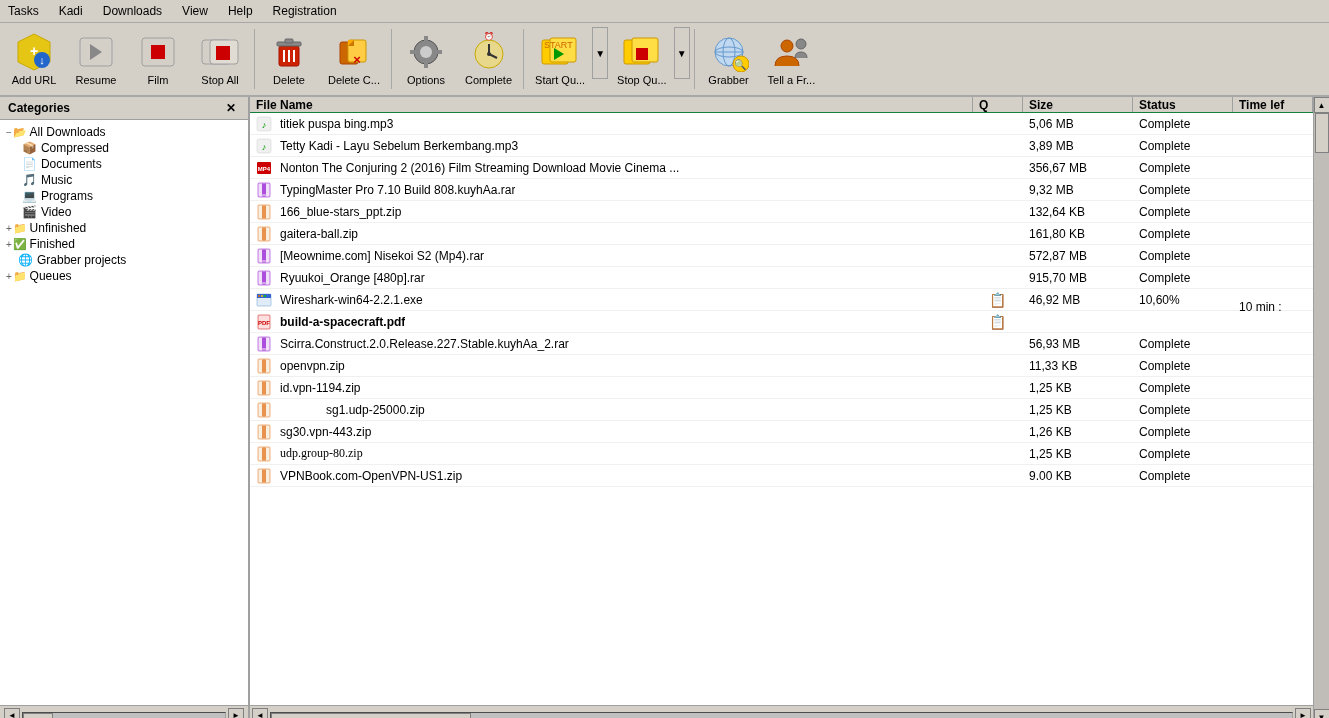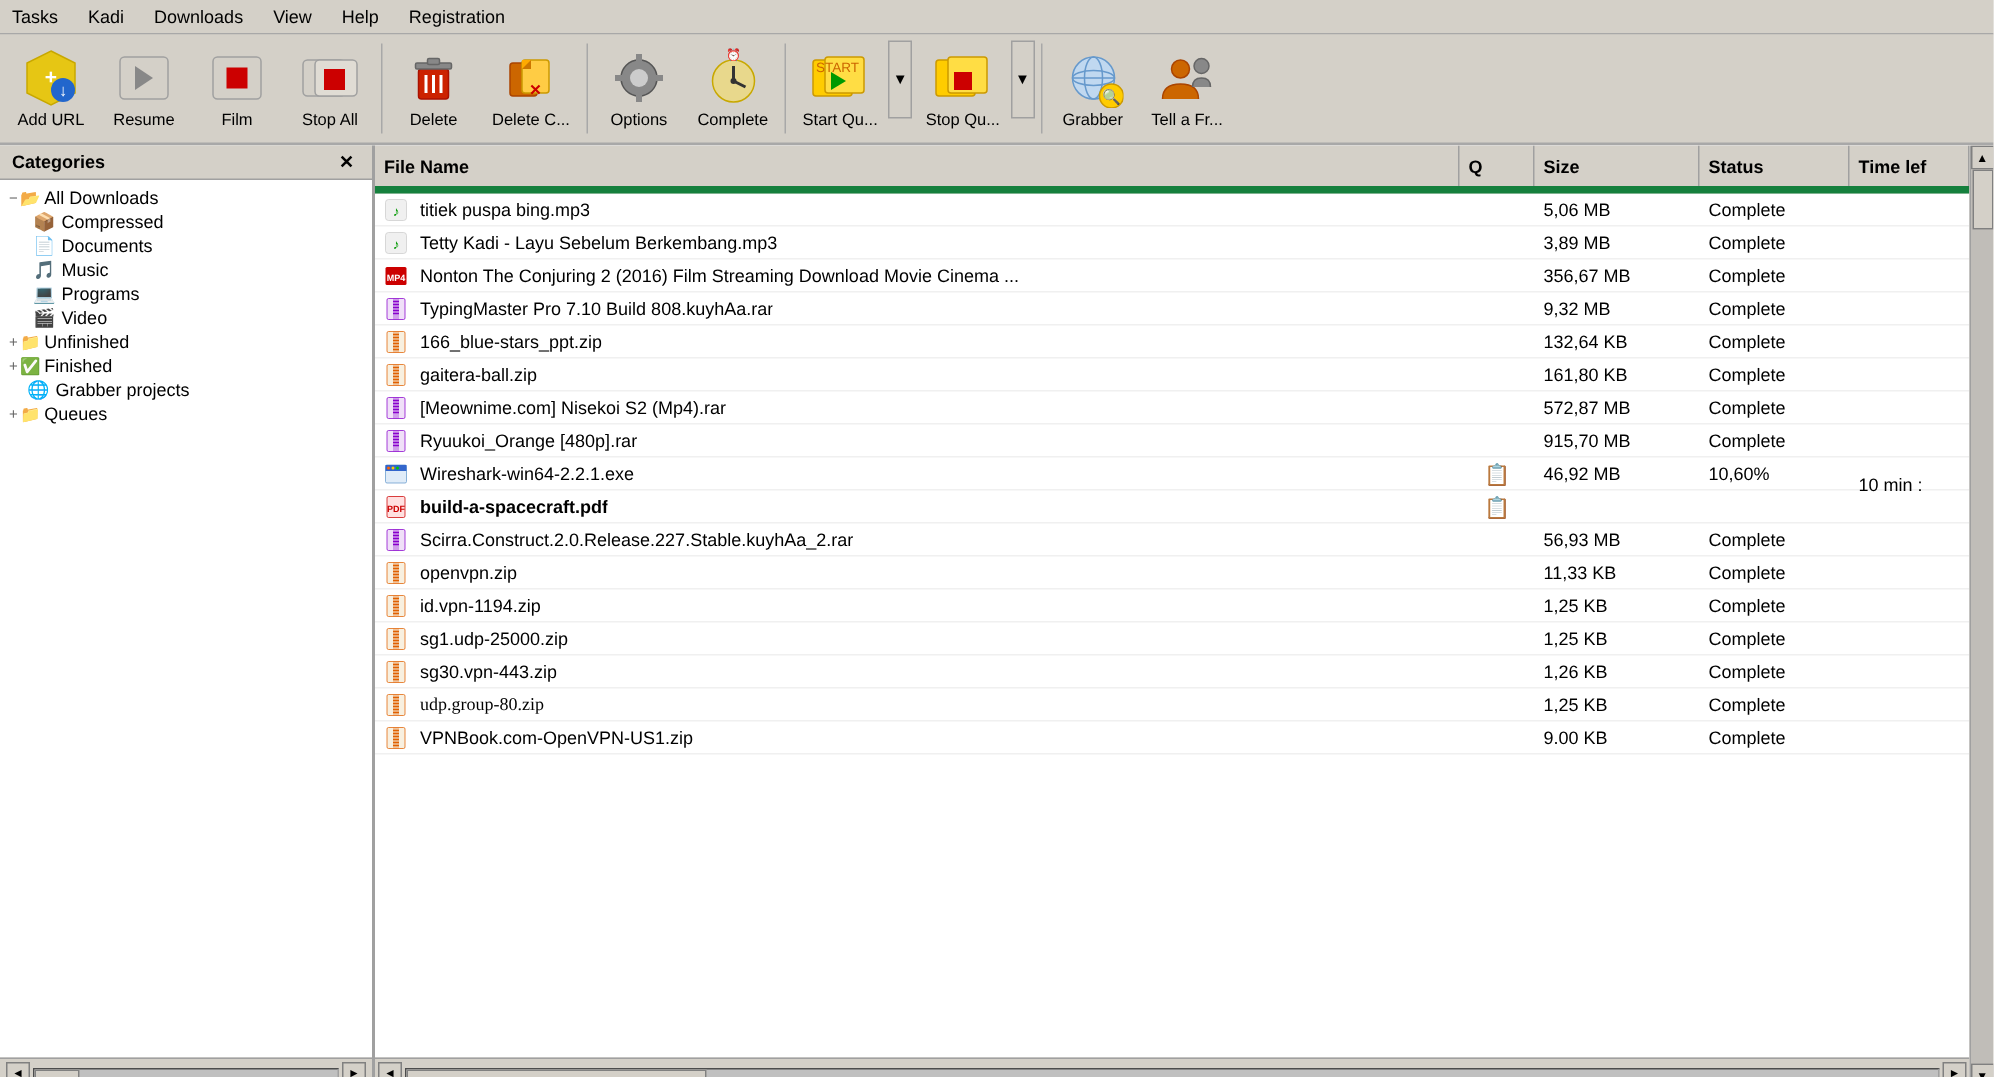--- a/index.html
+++ b/index.html
@@ -160,22 +160,22 @@
       flex: 1;
       display: flex;
       flex-direction: column;
       background: #fff;
     }
 
     
     .table-header {
       display: flex;
       background: #d4d0c8;
-      border-bottom: 5px solid #15803d;
-      height: 32px;
+      border-bottom: 1px solid #15803d;
+      height: 16px;
       align-items: center;
     }
     .col-header {
       padding: 3px 6px;
       font-size: 12px;
       font-weight: bold;
       border-right: 1px solid #a0a0a0;
       cursor: pointer;
       display: flex;
       align-items: center;
@@ -801,21 +801,21 @@
                     <rect x="2" y="1" width="12" height="14" rx="1" fill="#f8f0e0" stroke="#e06000" stroke-width="0.5"></rect>
                     <rect x="6" y="1" width="4" height="14" fill="#e06000" opacity="0.3"></rect>
                     <line x1="6" y1="3" x2="10" y2="3" stroke="#e06000" stroke-width="1"></line>
                     <line x1="6" y1="5" x2="10" y2="5" stroke="#e06000" stroke-width="1"></line>
                     <line x1="6" y1="7" x2="10" y2="7" stroke="#e06000" stroke-width="1"></line>
                     <line x1="6" y1="9" x2="10" y2="9" stroke="#e06000" stroke-width="1"></line>
                     <line x1="6" y1="11" x2="10" y2="11" stroke="#e06000" stroke-width="1"></line>
                     <line x1="6" y1="13" x2="10" y2="13" stroke="#e06000" stroke-width="1"></line>
                   </svg>
                 </span>
-      <span style="overflow:hidden;text-overflow:ellipsis;white-space:nowrap;">sg1.udp-25000.zip</span>
+      <span style="overflow:hidden;text-overflow:ellipsis;white-space:nowrap;margin-left:46px;">sg1.udp-25000.zip</span>
     </div>
     <div class="cell cell-q"></div>
     <div class="cell cell-size">1,25 KB</div>
     <div class="cell cell-status">Complete</div>
     <div class="cell cell-timeleft"></div>
   </div>
             <div class="table-row">
     <div class="cell cell-filename">
       <span style="display:inline-flex;align-items:center;justify-content:center;width:16px;height:16px;margin-right:4px;flex-shrink:0;">
                   <svg width="16" height="16" viewBox="0 0 16 16">

